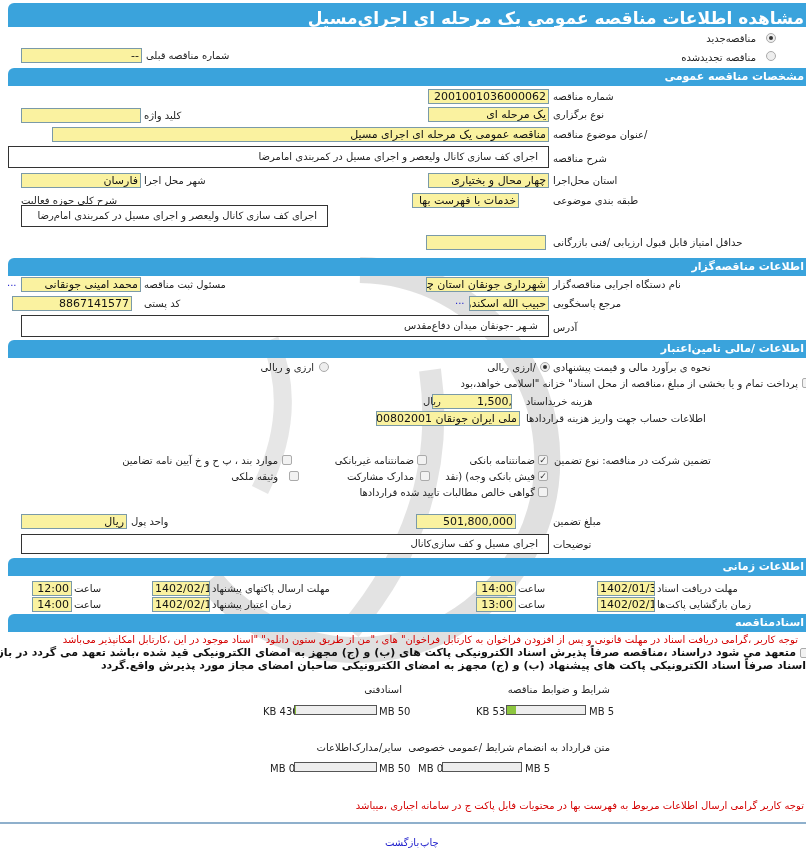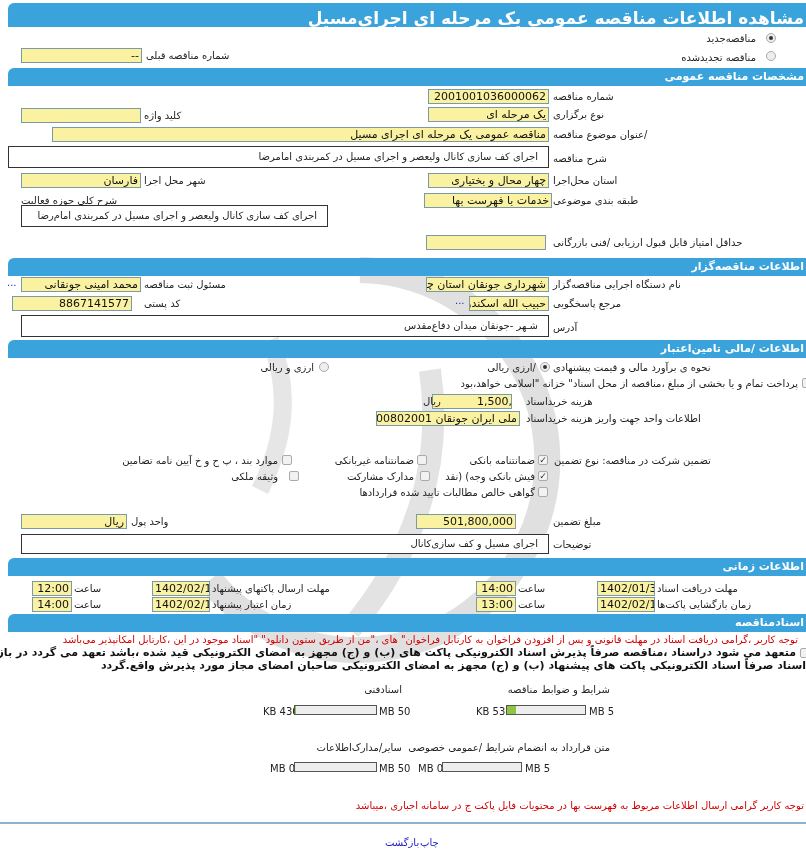--- a/index.html
+++ b/index.html
@@ -61,21 +61,21 @@
 <div class="lbl" style="left:553px;top:129px;">/عنوان  موضوع مناقصه</div>
 
 <div class="box" style="left:8px;top:146px;width:541px;height:22px;padding-top:4px;">اجرای کف  سازی کانال  ولیعصر و اجرای مسیل  در  کمربندی امامرضا</div>
 <div class="lbl" style="left:553px;top:153px;">شرح مناقصه</div>
 
 <div class="fld" style="left:428px;top:173px;width:121px;">چهار محال و بختیاری</div>
 <div class="lbl" style="left:553px;top:175px;">استان محل‌اجرا</div>
 <div class="fld" style="left:21px;top:173px;width:120px;">فارسان</div>
 <div class="lbl" style="left:144px;top:175px;">شهر محل اجرا</div>
 
-<div class="fld" style="left:424px;top:193px;width:128px;">خدمات با فهرست بها</div>
+<div class="fld" style="left:412px;top:193px;width:107px;">خدمات با فهرست بها</div>
 <div class="lbl" style="left:553px;top:195px;">طبقه  بندی موضوعی</div>
 <div class="lbl" style="left:21px;top:195px;text-decoration:underline;">شرح  کلی  حوزه فعالیت</div>
 <div class="box" style="left:21px;top:205px;width:307px;height:22px;padding-top:4px;">اجرای کف  سازی کانال  ولیعصر و اجرای مسیل  در  کمربندی امام‌رضا</div>
 
 <div class="fld" style="left:426px;top:235px;width:120px;"></div>
 <div class="lbl" style="left:553px;top:237px;">حداقل  امتیاز قابل قبول  ارزیابی /فنی بازرگانی</div>
 
 <div class="bar" style="top:258px;">
   <span>اطلاعات مناقصه‌گزار</span>
 </div>
@@ -106,21 +106,21 @@
 <div class="lbl" style="right:492px;top:362px;">ارزی و ریالی</div>
 
 <div class="chk" style="left:802px;top:378px;"></div>
 <div class="lbl" style="right:8px;top:378px;">پرداخت تمام و یا  بخشی  از مبلغ  ،مناقصه از محل اسناد" خزانه "اسلامی خواهد،بود</div>
 
 <div class="fld ltr" style="left:432px;top:394px;width:80px;padding-left:44px;">1,500,000</div>
 <div class="lbl" style="left:423px;top:396px;">ریال</div>
 <div class="lbl" style="left:526px;top:396px;">هزینه خریداسناد</div>
 
 <div class="fld" style="left:376px;top:411px;width:144px;">ملی ایران جونقان 00000802001</div>
-<div class="lbl" style="left:526px;top:413px;">اطلاعات واحد جهت واریز  هزینه خریداسناد</div>
+<div class="lbl" style="left:526px;top:413px;">اطلاعات حساب جهت واریز  هزینه قراردادها</div>
 
 <div class="lbl" style="left:554px;top:455px;">تضمین شرکت  در  مناقصه:   نوع    تضمین</div>
 <div class="chk" style="left:538px;top:455px;">✓</div>
 <div class="lbl" style="right:271px;top:455px;">ضمانتنامه  بانکی</div>
 <div class="chk" style="left:417px;top:455px;"></div>
 <div class="lbl" style="right:392px;top:455px;">ضمانتنامه  غیربانکی</div>
 <div class="chk" style="left:282px;top:455px;"></div>
 <div class="lbl" style="right:528px;top:455px;">موارد  بند ، پ ح و خ آیین نامه تضامین</div>
 
 <div class="chk" style="left:538px;top:471px;">✓</div>

